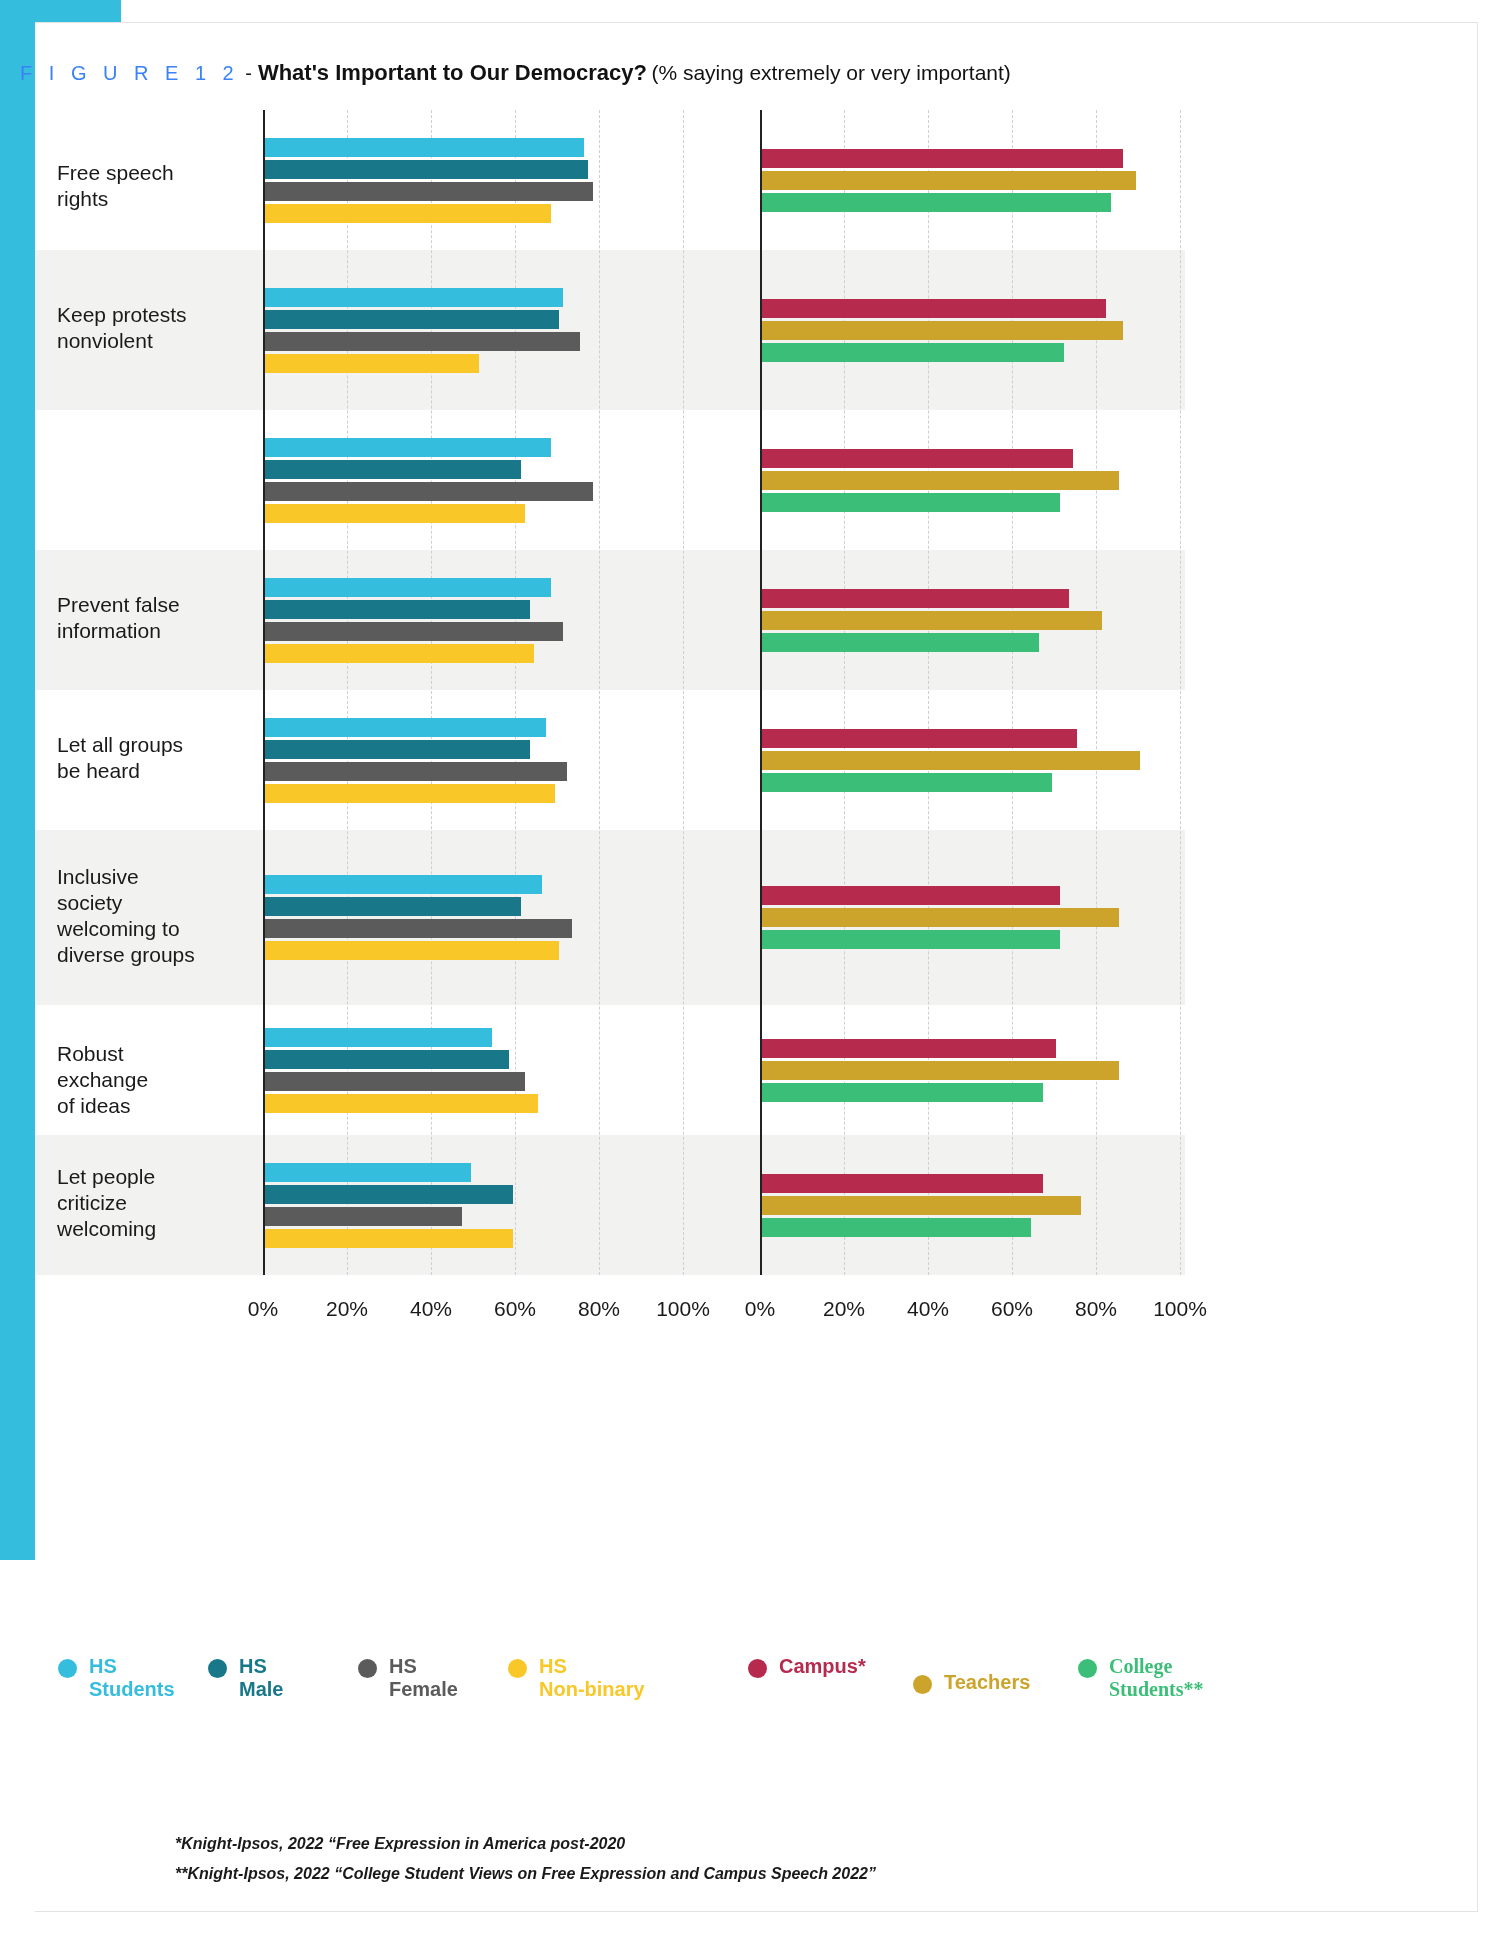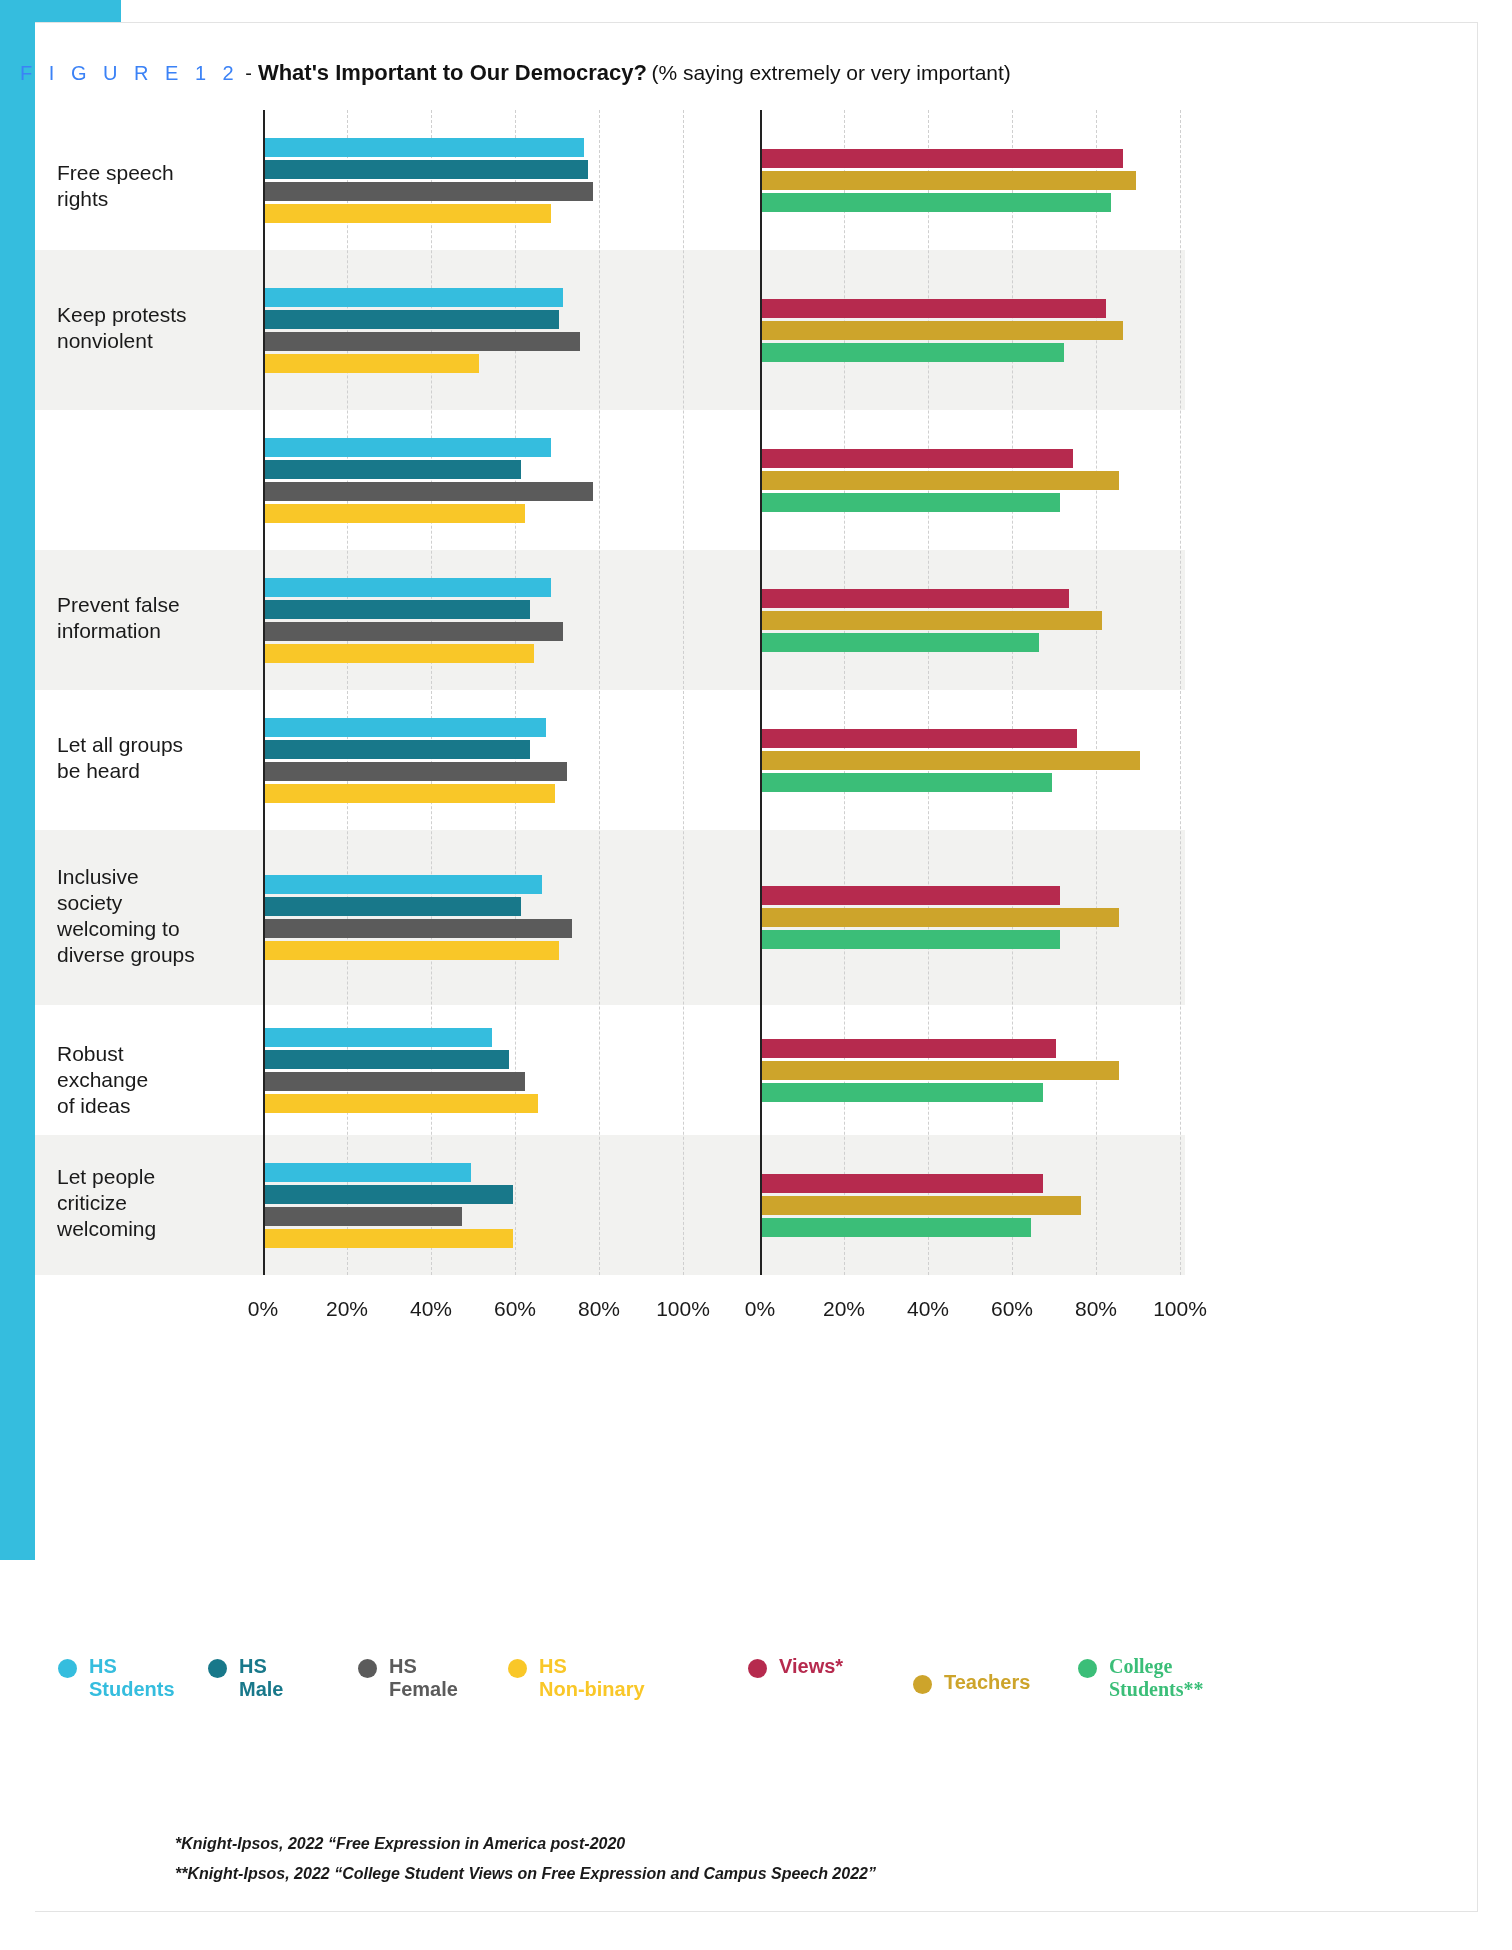--- a/index.html
+++ b/index.html
@@ -213,21 +213,21 @@
       <span class="leg-text" style="color: rgb(91, 91, 91);">HS
 Female</span>
     </div>
     <div class="leg-item" style="left: 450px; top: 0px;">
       <span class="dot" style="background: rgb(249, 199, 40);"></span>
       <span class="leg-text" style="color: rgb(249, 199, 40);">HS
 Non-binary</span>
     </div>
     <div class="leg-item" style="left: 690px; top: 0px;">
       <span class="dot" style="background: rgb(182, 42, 78);"></span>
-      <span class="leg-text" style="color: rgb(182, 42, 78);">Views*</span>
+      <span class="leg-text" style="color: rgb(182, 42, 78);">Campus*</span>
     </div>
     <div class="leg-item" style="left: 855px; top: 16px;">
       <span class="dot" style="background: rgb(205, 164, 43);"></span>
       <span class="leg-text" style="color: rgb(205, 164, 43);">Teachers</span>
     </div>
     <div class="leg-item" style="left: 1020px; top: 0px; font-family: Liberation Serif, serif;">
       <span class="dot" style="background: rgb(59, 190, 120);"></span>
       <span class="leg-text" style="color: rgb(59, 190, 120);">College
 Students**</span>
     </div>

